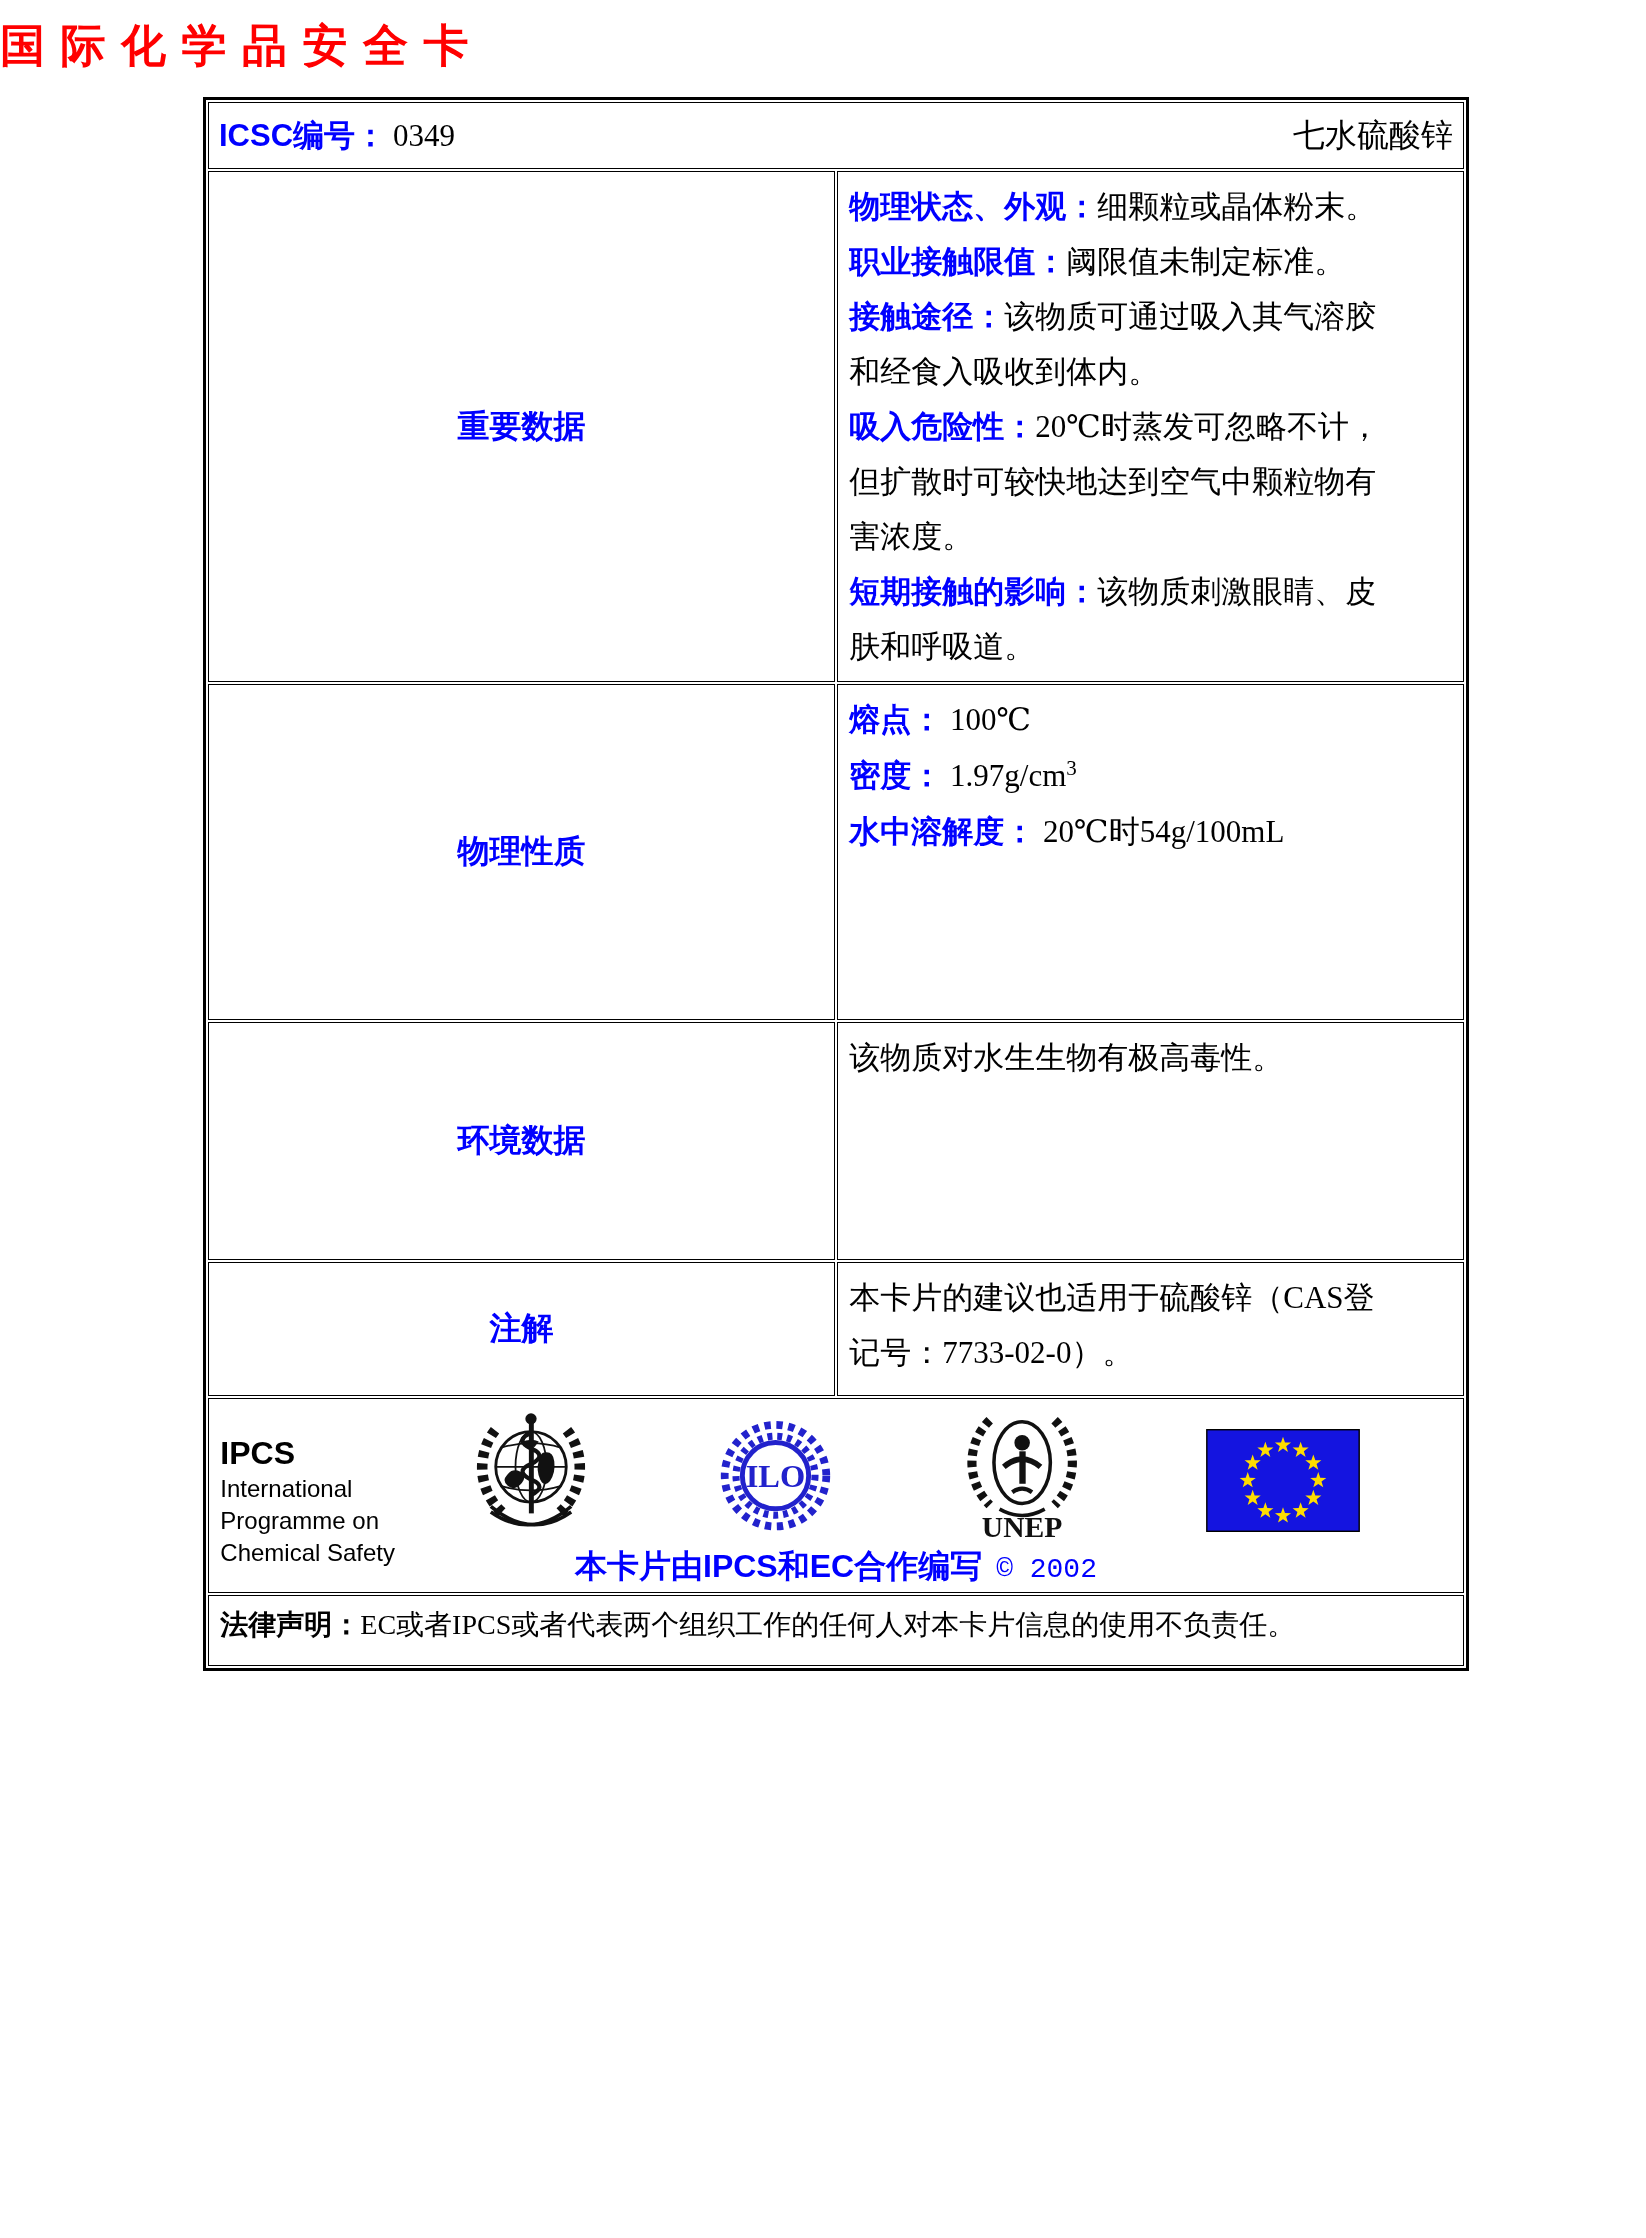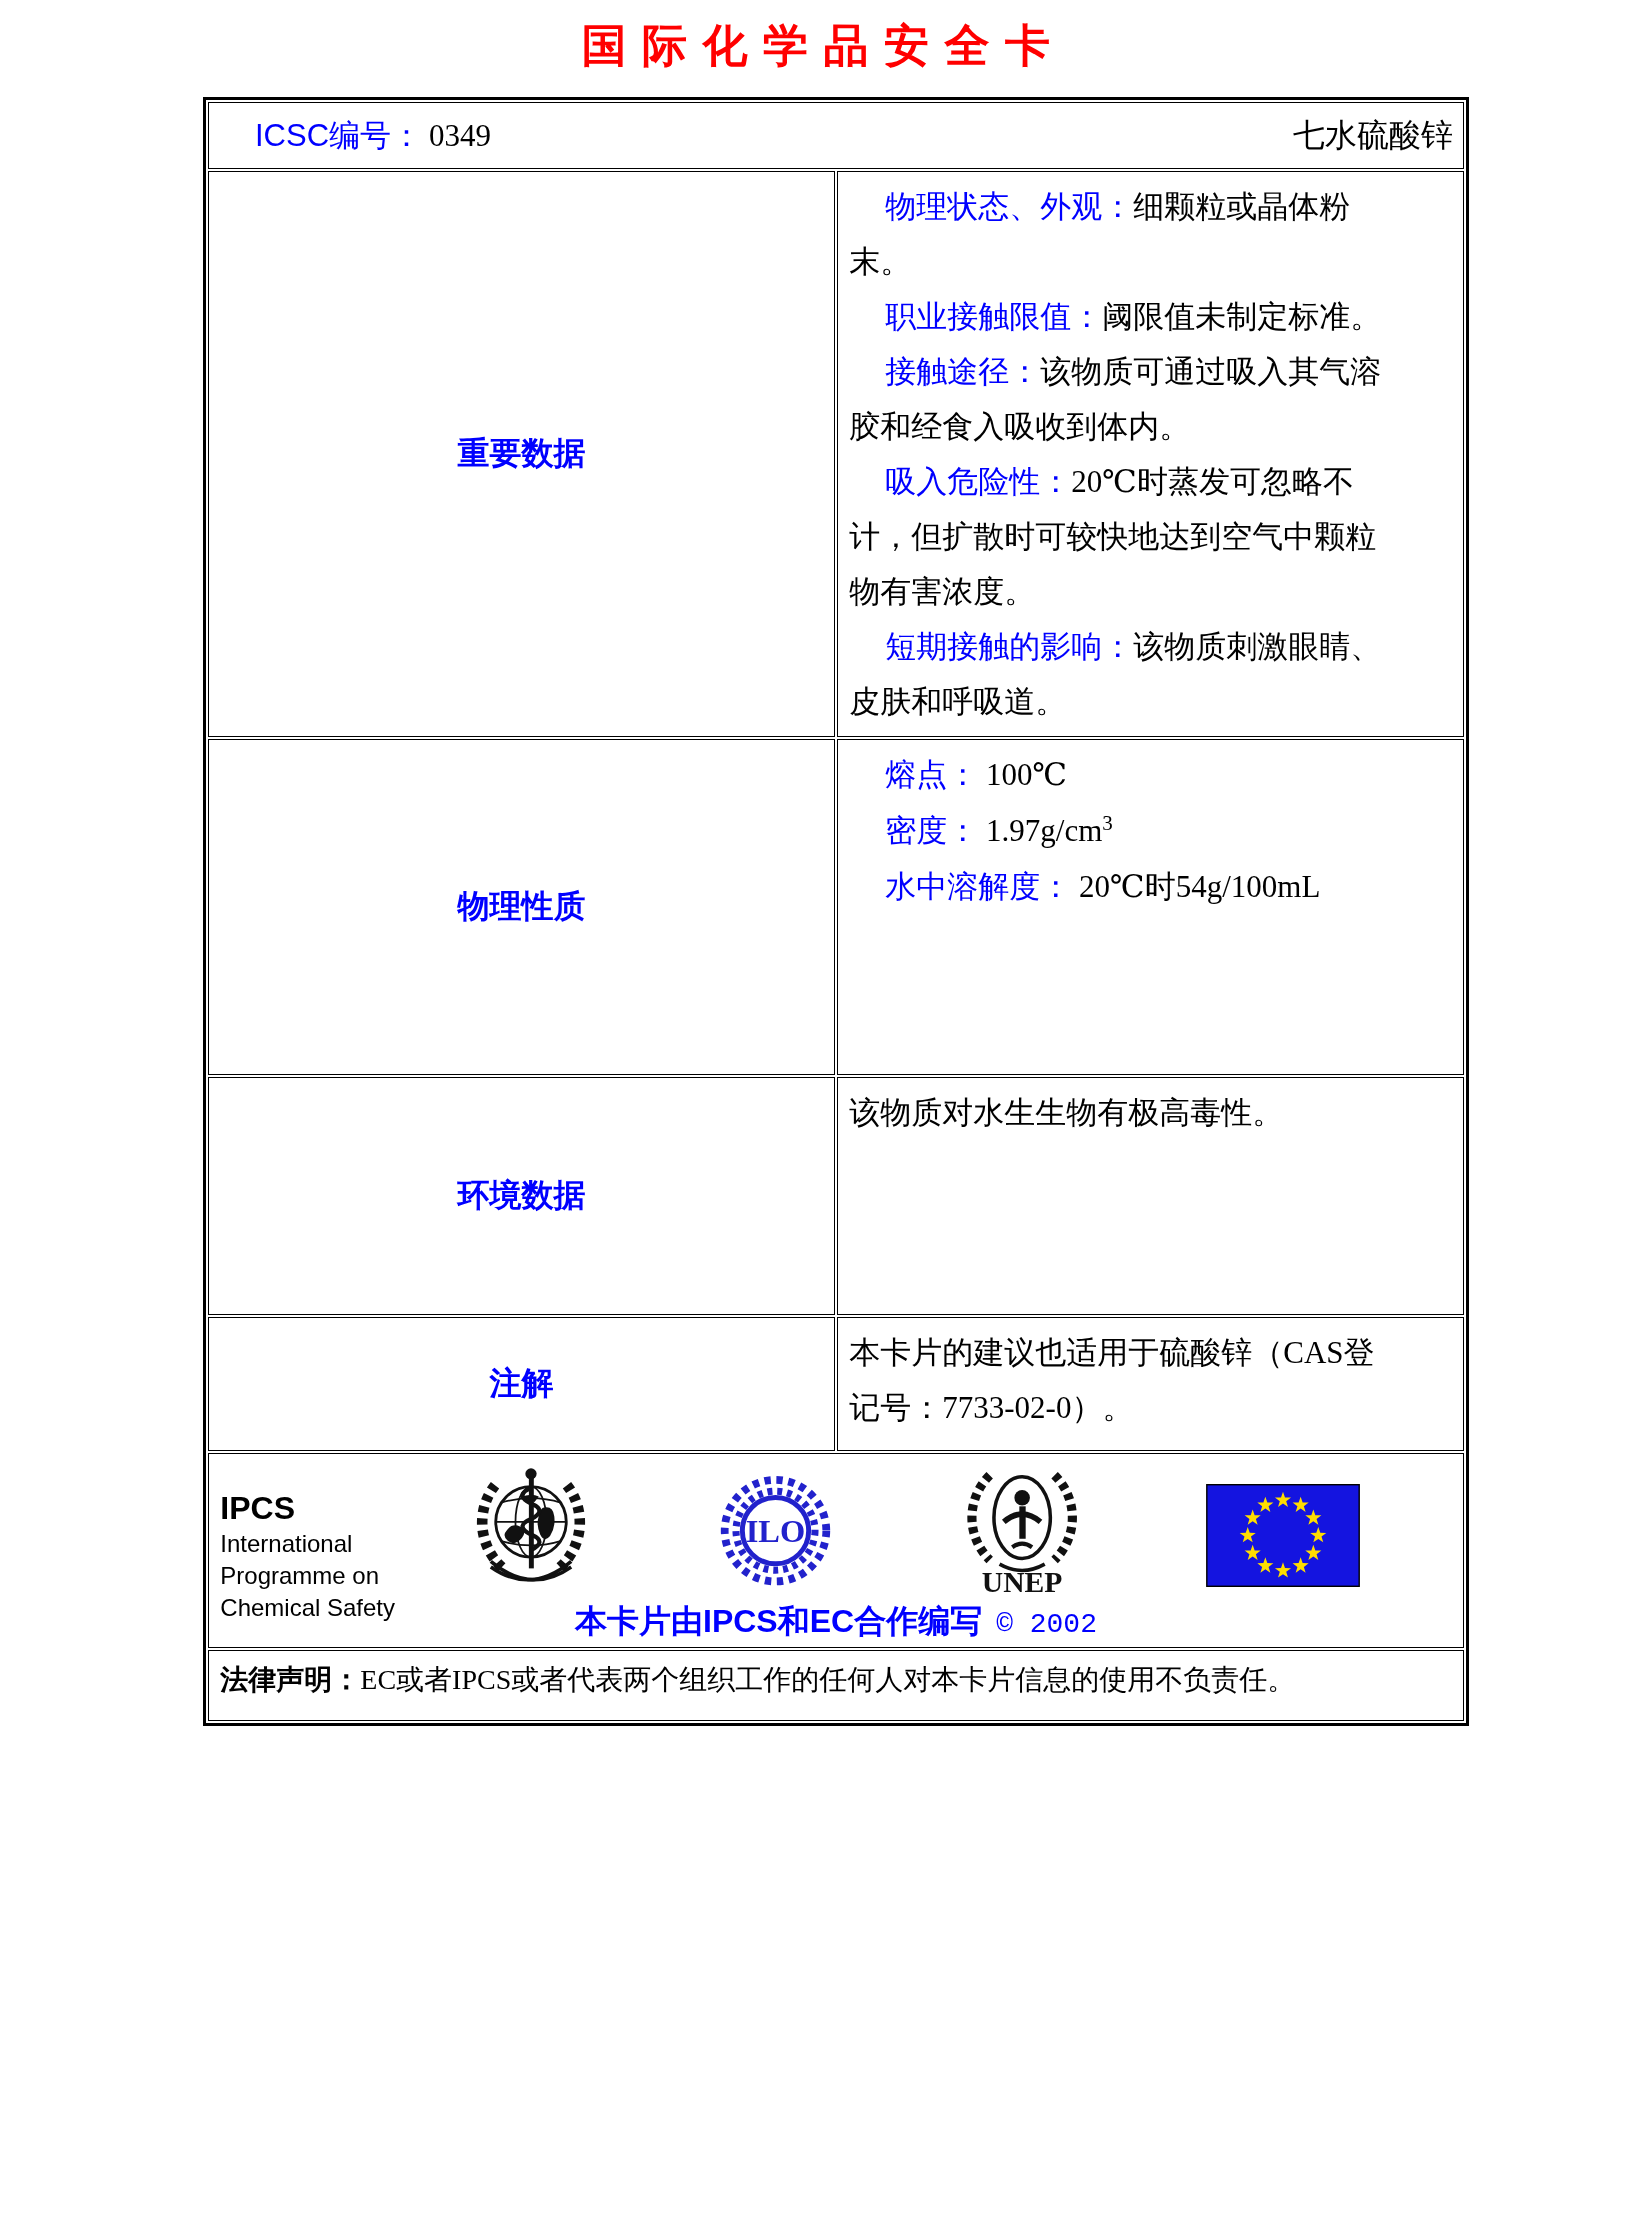--- a/index.html
+++ b/index.html
@@ -9,38 +9,38 @@
     --red: #ff0000;
   }
   *{margin:0;padding:0;box-sizing:border-box;}
   html,body{background:#ffffff;}
   body{
     width:1647px;height:2239px;position:relative;
     font-family:var(--serif);color:#000;
   }
   .page-title{
     position:absolute;top:18.3px;left:0;width:1647px;
-    text-align:center;color:var(--red);
+    color:var(--red);
     font-family:var(--serif);font-weight:bold;
     font-size:45px;letter-spacing:15.5px;line-height:56px;
   }
   table.card{
     position:absolute;left:203px;top:97px;width:1266px;
     border:3.5px solid #000;border-collapse:separate;border-spacing:2.1px;
     background:#fff;table-layout:fixed;
   }
   td{border:1.4px solid #000;background:#fff;vertical-align:top;}
   td.c-label{
     width:178px;text-align:center;vertical-align:middle;
     color:var(--blue);font-family:var(--sans);font-weight:bold;font-size:32px;
   }
   td.c-content{padding:7px 64px 7px 11.3px;font-size:31px;line-height:55px;}
   .h0{height:67px}.h1{height:490px}.h2{height:336px}.h3{height:238px}
   .h4{height:134px}.h5{height:122px}.h6{height:195px}.h7{height:71px}
-  .blue-label{color:var(--blue);font-family:var(--sans);font-weight:normal;margin-left:36px;}
+  .blue-label{color:var(--blue);font-family:var(--sans);font-weight:bold;}
   .hdr-flex{display:flex;justify-content:space-between;align-items:center;height:100%;padding:0 10px;}
   .hdr-left{font-size:31px;}
   .hdr-left .num{font-family:var(--serif);color:#000;margin-left:7px;}
   .hdr-right{font-size:32px;font-family:var(--serif);}
   .prop-line{white-space:nowrap;}
   sup.cube{font-size:21px;vertical-align:super;line-height:0;}
   
   td.logo-band{position:relative;padding:0;}
   .ipcs-block{position:absolute;left:11.3px;top:34px;font-family:var(--sans);color:#000;}
   .ipcs-title{font-size:32px;font-weight:bold;line-height:40px;}

